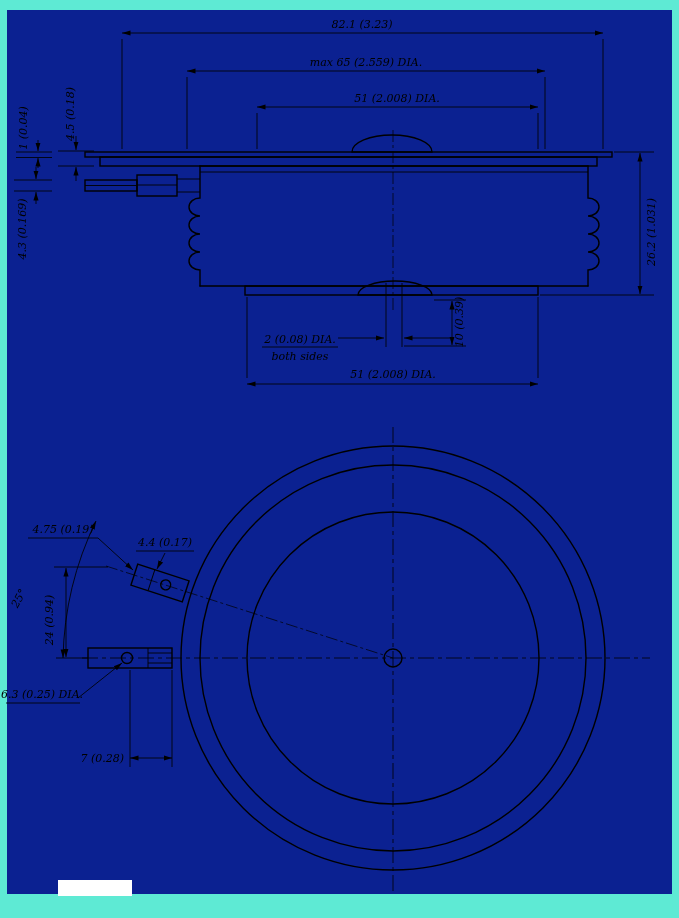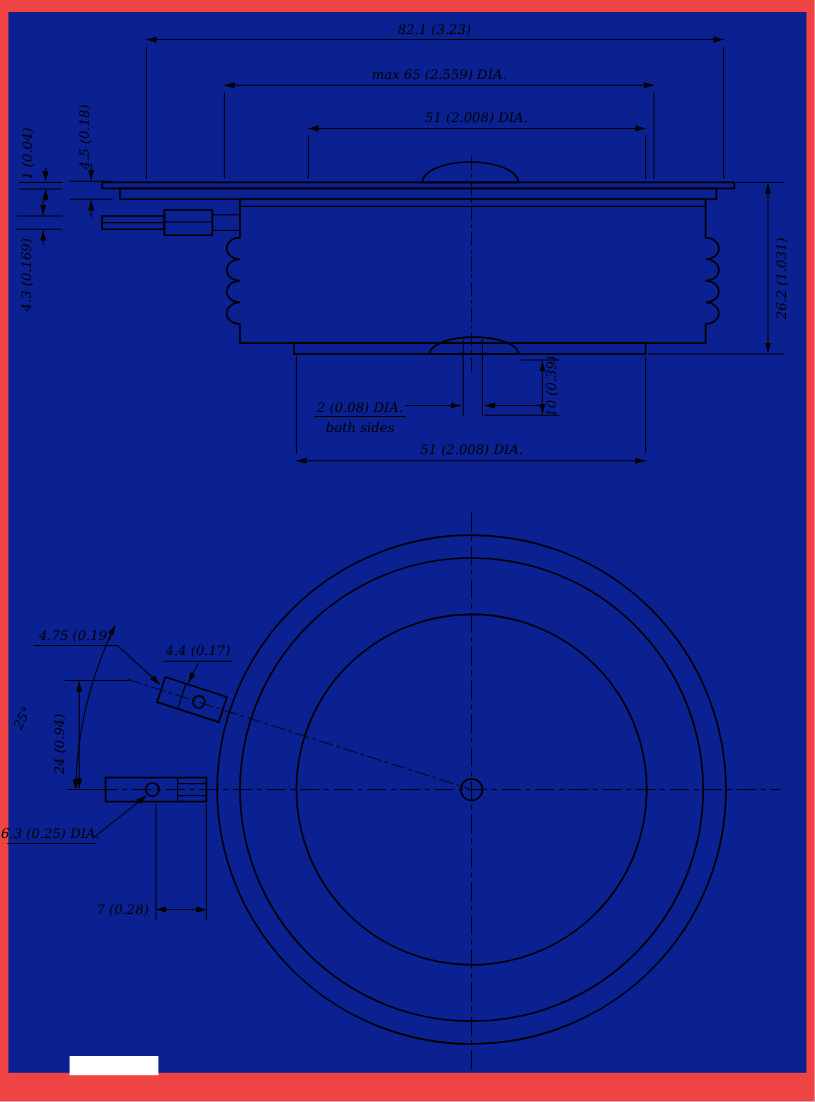--- a/index.html
+++ b/index.html
@@ -1,16 +1,16 @@
 <!DOCTYPE html>
 <html><head>
 <meta charset="utf-8">
 <style>
   html,body{margin:0;padding:0;background:#ffffff;width:679px;height:918px;overflow:hidden;}
-  .page{position:relative;width:679px;height:918px;background:#ef4444;font-family:"DejaVu Serif",serif;}
+  .page{position:relative;width:679px;height:918px;background:#5eead4;font-family:"DejaVu Serif",serif;}
   svg{position:absolute;left:0;top:0;}
   .obj{stroke:#000;stroke-width:1.4;fill:none;stroke-linecap:round;}
   .thin{stroke:#000;stroke-width:0.9;fill:none;}
   .dimln{stroke:#000;stroke-width:0.85;fill:none;}
   .arrS{marker-start:url(#arr);}
   .arrE{marker-end:url(#arr);}
   .cl{stroke:#000;stroke-width:0.8;fill:none;stroke-dasharray:16 4 4 4;}
   .cl2{stroke:#000;stroke-width:0.7;fill:none;stroke-dasharray:12 3 3 3;}
   text.dim{font-family:"DejaVu Serif",serif;font-style:italic;font-size:11px;fill:#000;}
 </style>

